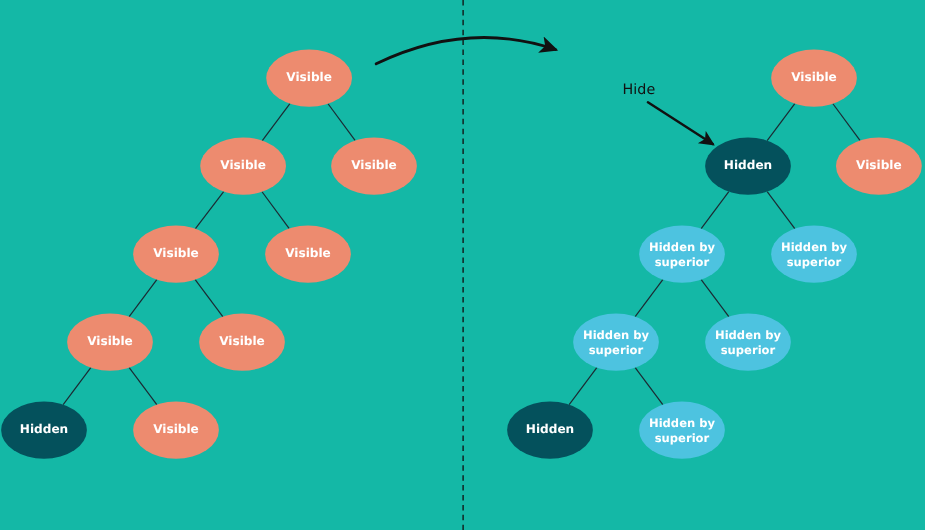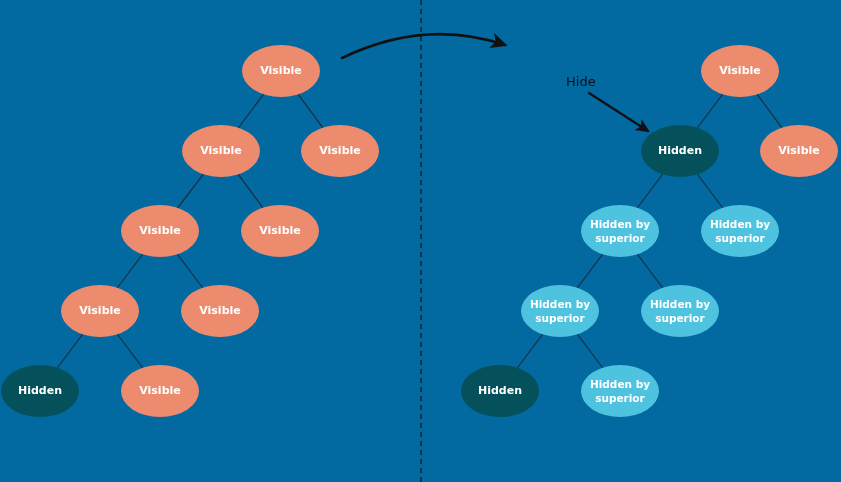--- a/index.html
+++ b/index.html
@@ -7,21 +7,21 @@
     padding: 0;
     background: #ffffff;
   }
   body {
     font-family: "DejaVu Sans", "Liberation Sans", sans-serif;
   }
   #canvas {
     position: relative;
     width: 841px;
     height: 482px;
-    background: #0369a1;
+    background: #14b8a6;
     overflow: hidden;
   }
   #diagram-svg {
     position: absolute;
     top: 0;
     left: 0;
     width: 841px;
     height: 482px;
   }
   .node-label {

